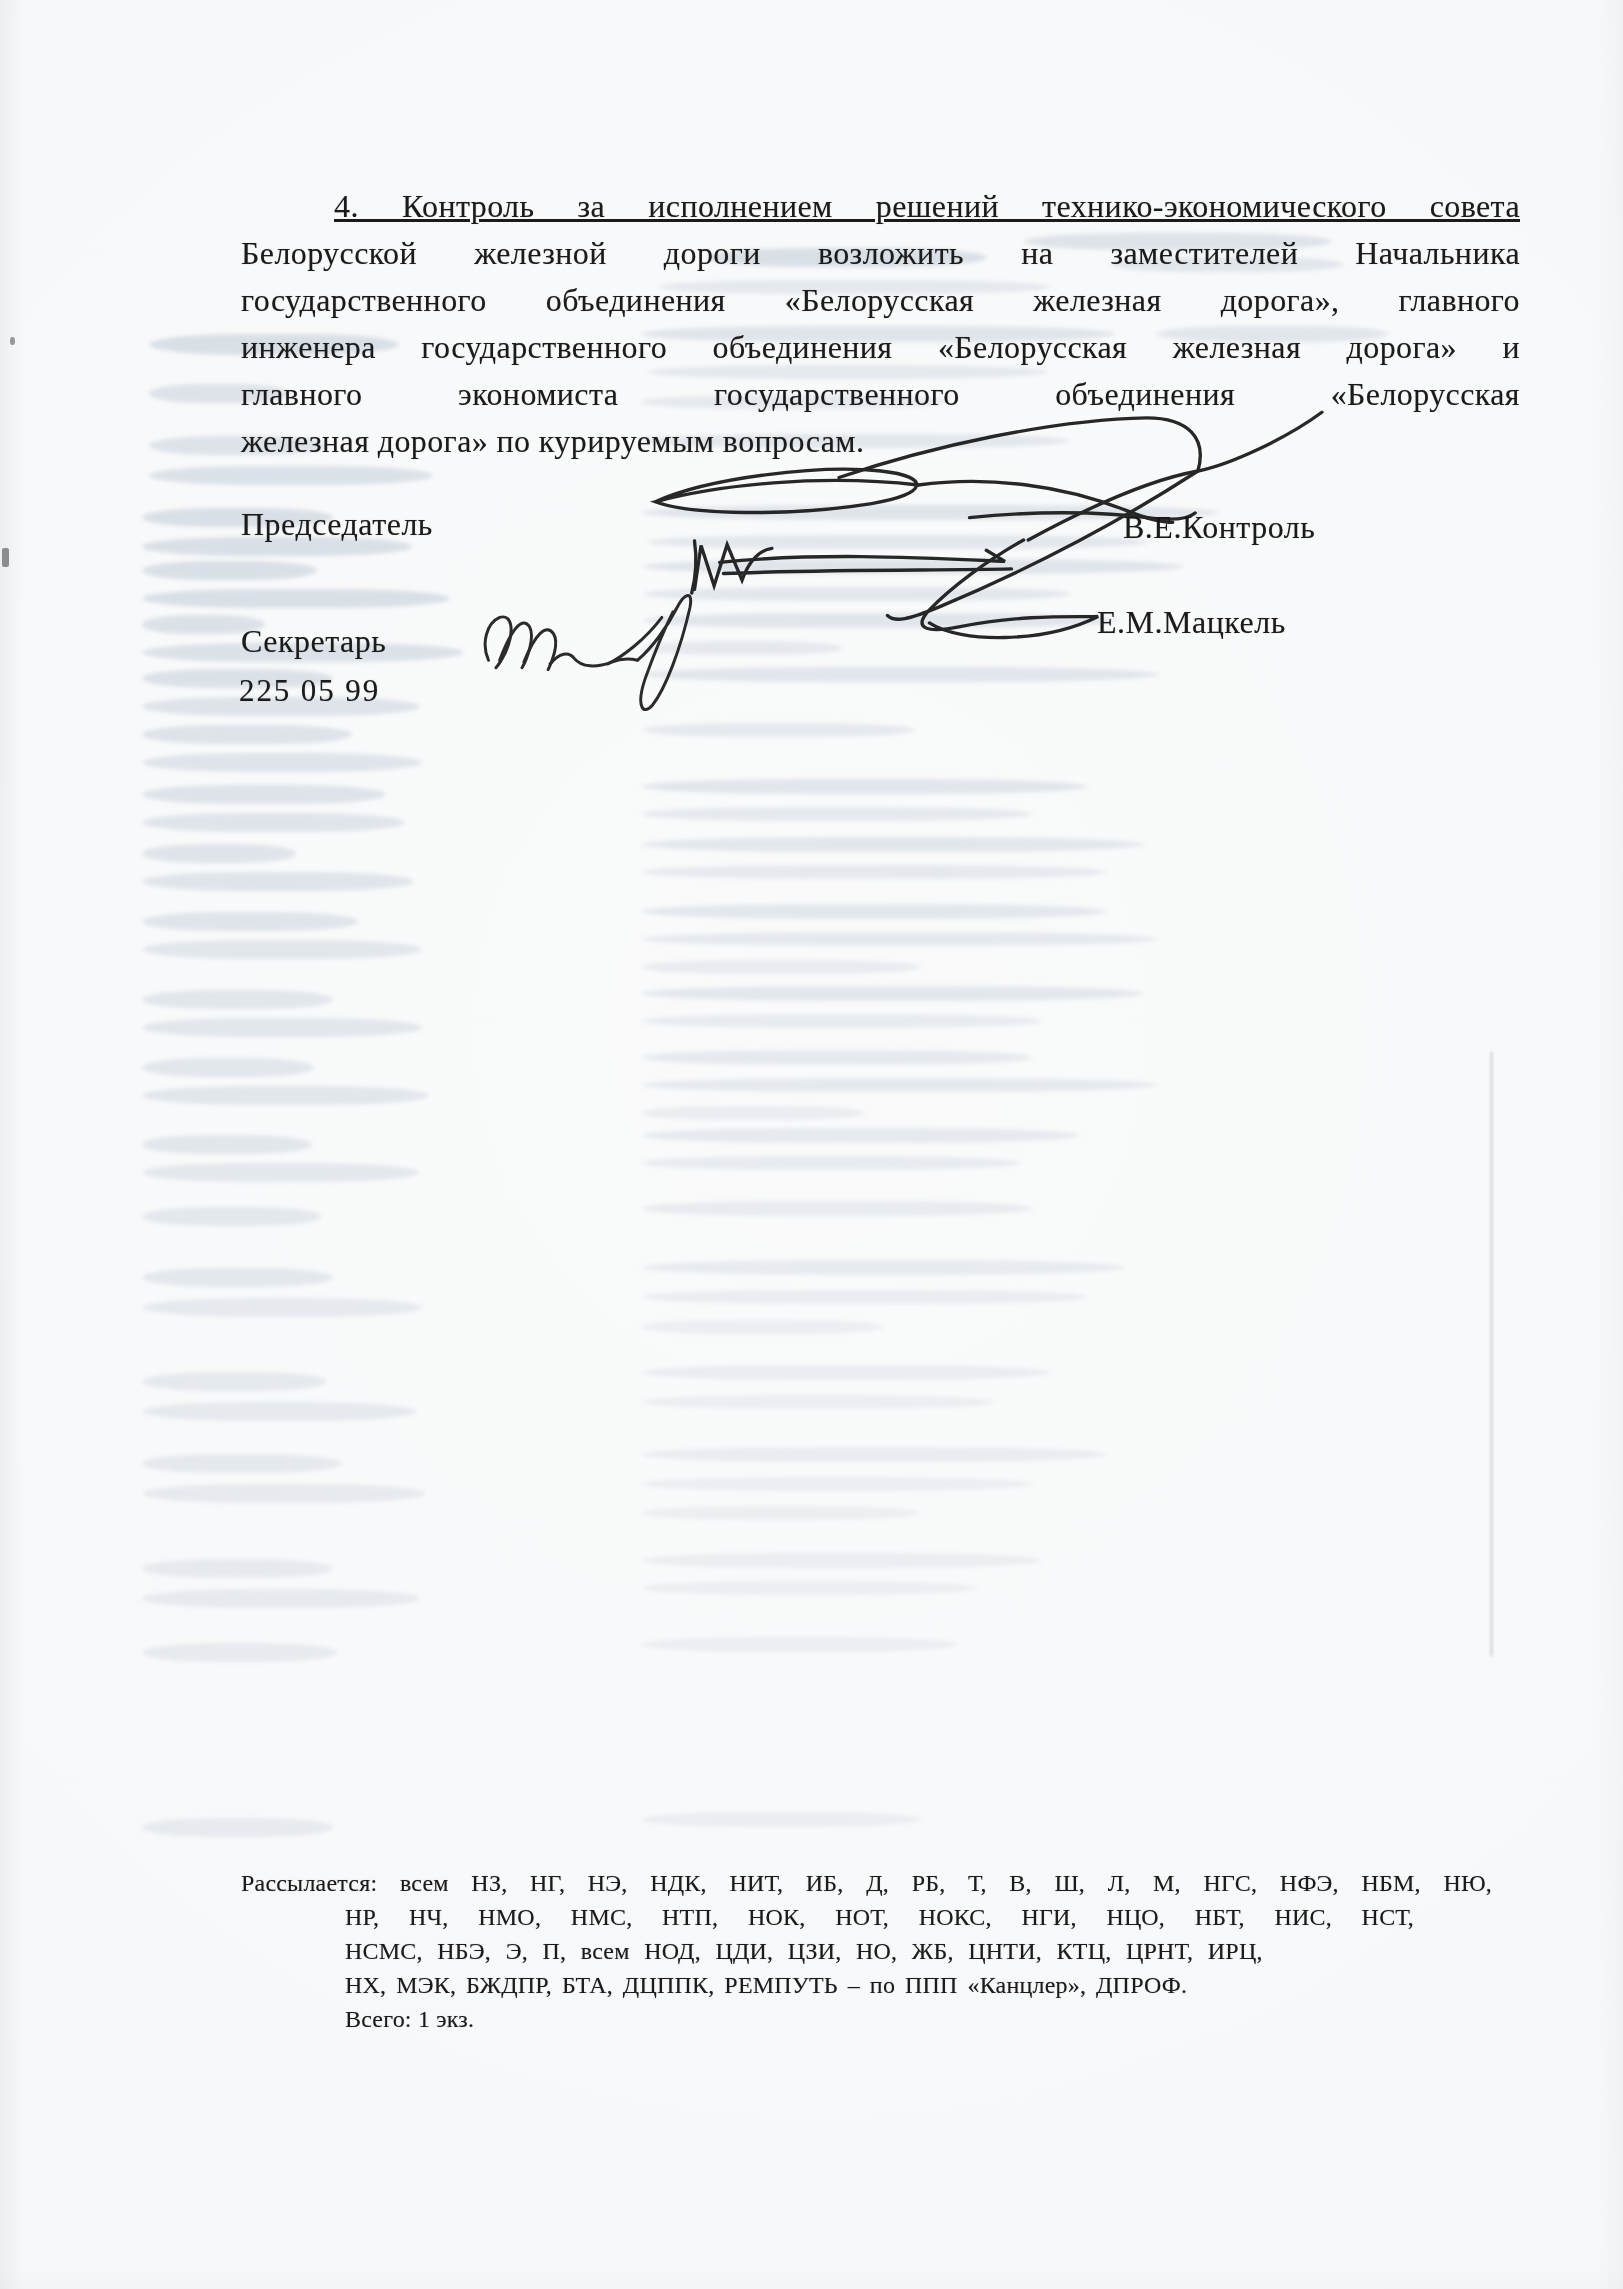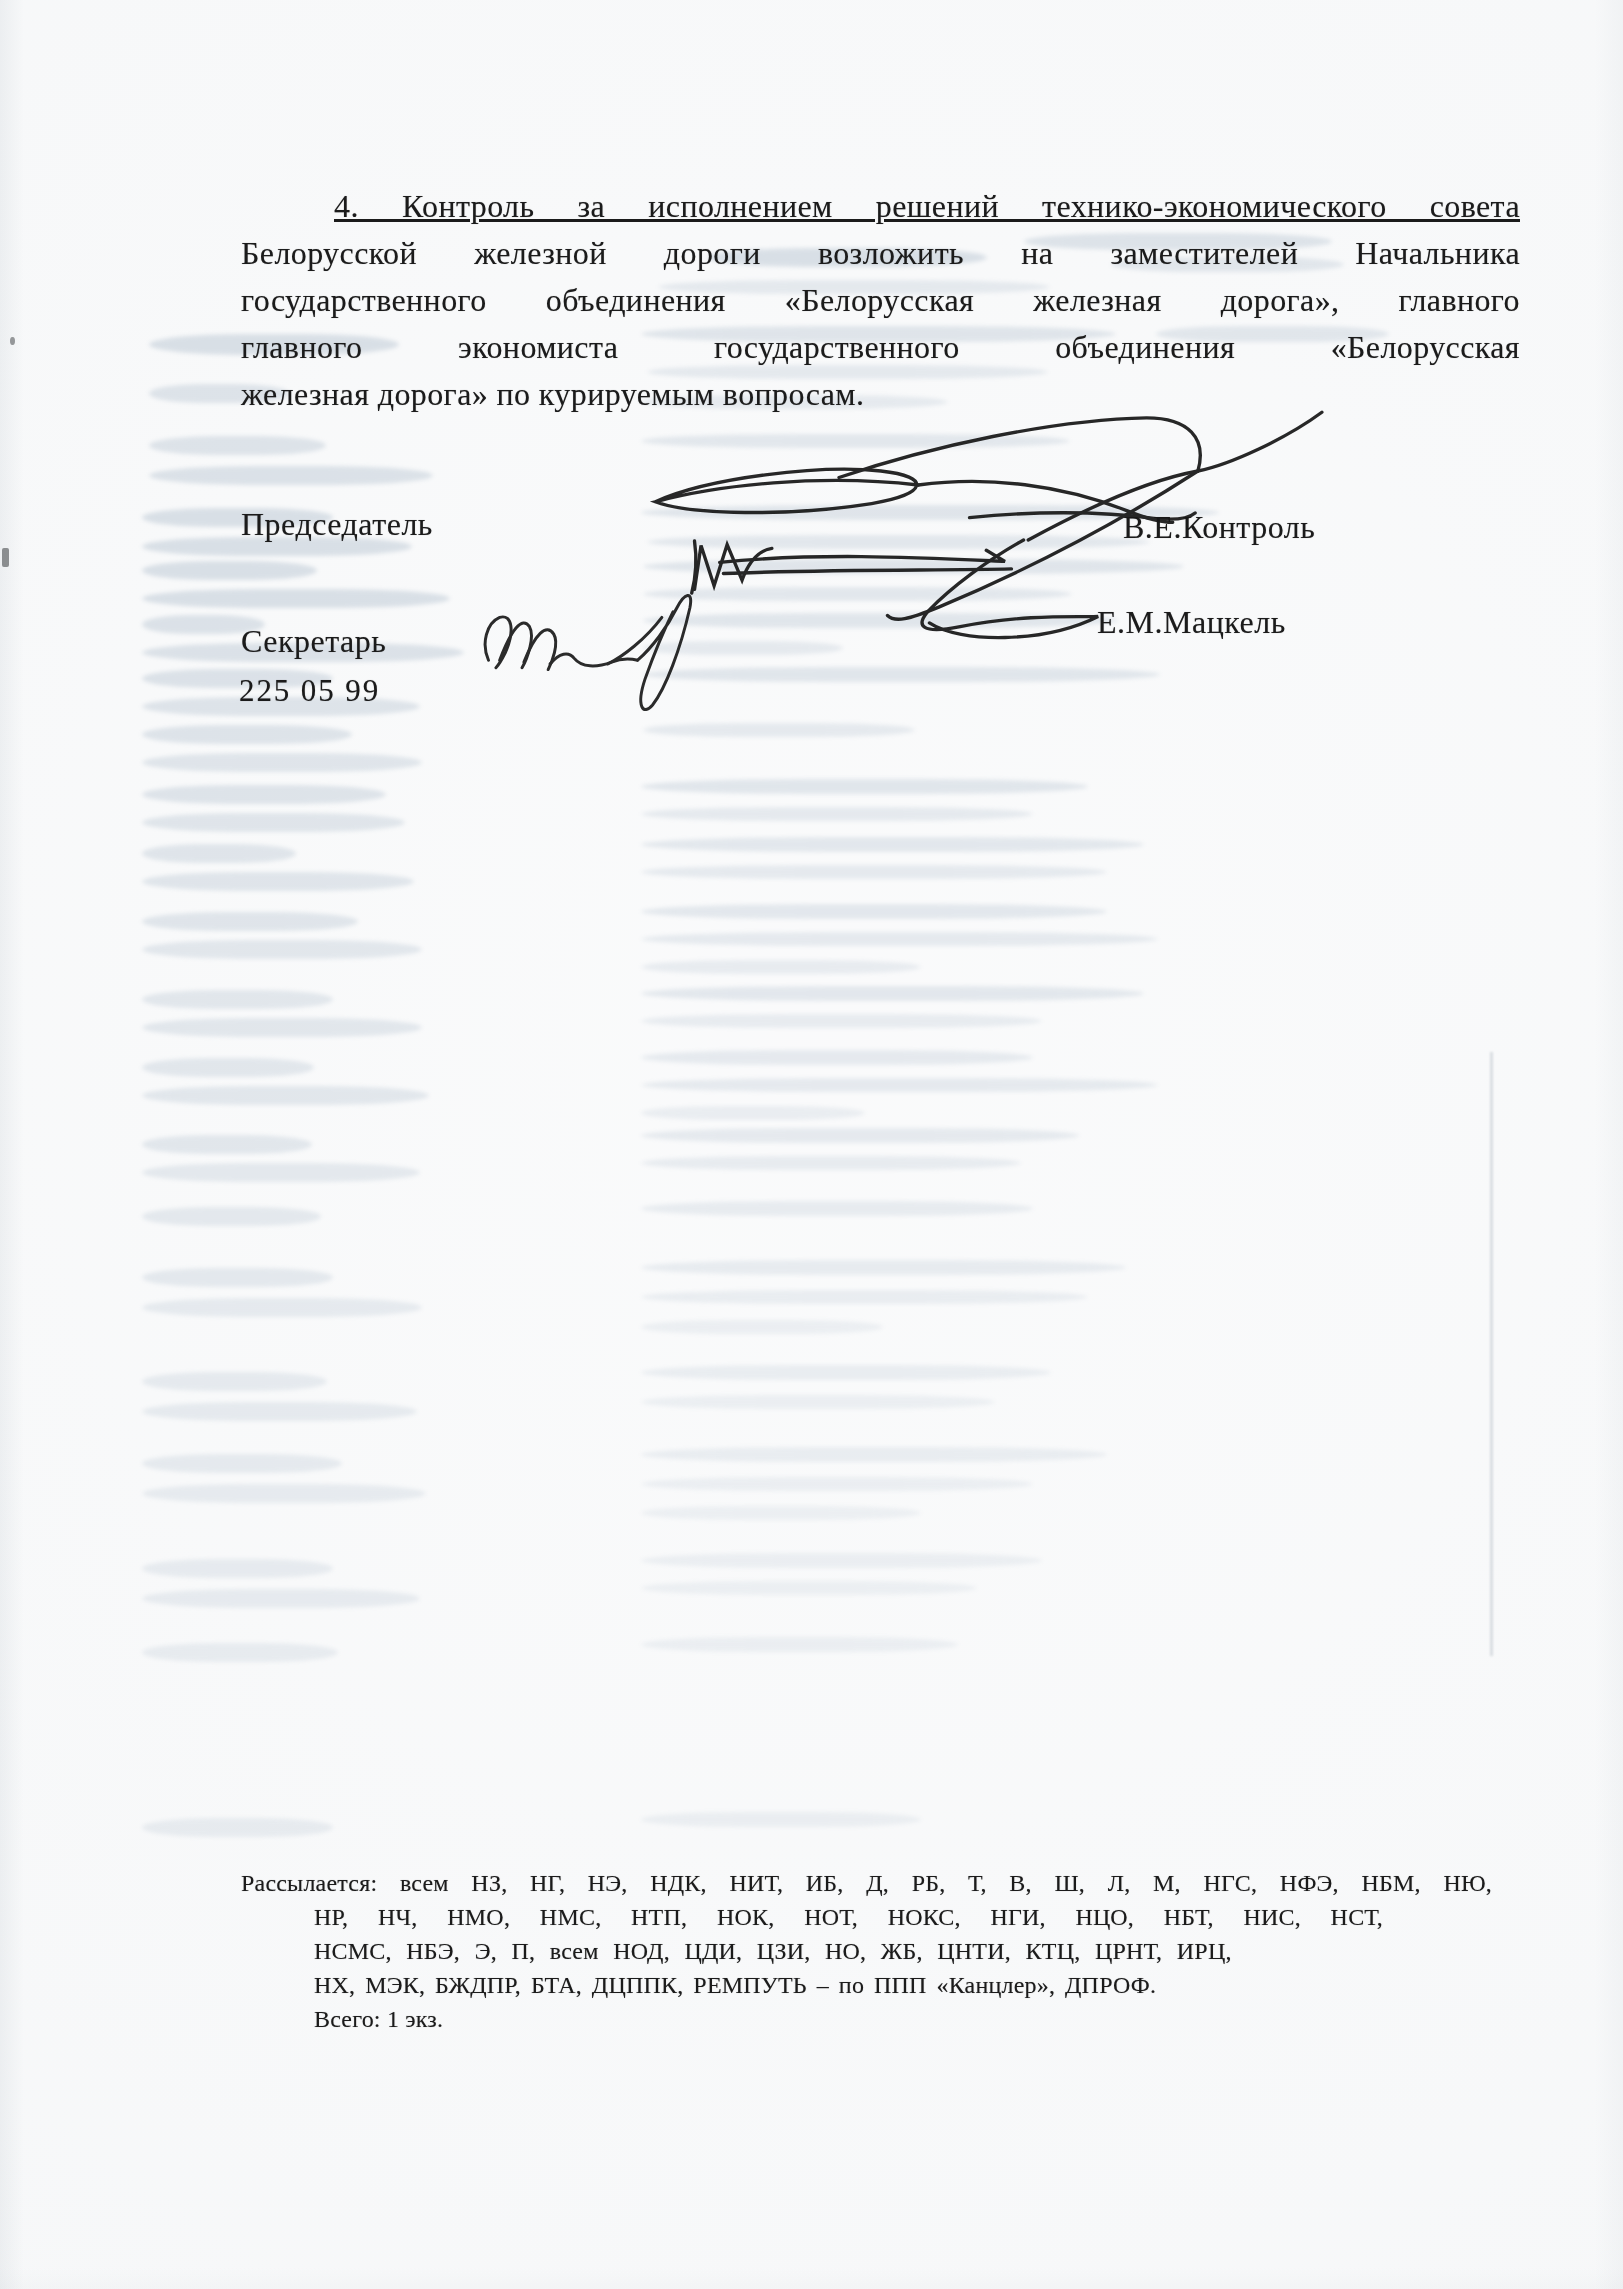--- a/index.html
+++ b/index.html
@@ -42,21 +42,21 @@
   .lbl-secretary{ left:241px; top:623px; }
   .name-secretary{ left:1097px; top:604px; }
   .phone{ position:absolute;left:239px;top:673px;font-size:31px;letter-spacing:1.9px; }
 
   .distribution{
     position:absolute;left:241px;top:1866px;width:1251px;
     font-size:24px;line-height:34px;letter-spacing:0.2px;
   }
   .distribution .dline{ white-space:nowrap; }
   .distribution .d1{ white-space:normal; text-align:justify; text-align-last:justify; width:1251px; }
-  .distribution .ind{ margin-left:73px; }
+  .distribution .ind{ margin-left:104px; }
   .distribution .d2{ white-space:normal; text-align:justify; text-align-last:justify; width:1069px; }
   .distribution .d3{ word-spacing:8.4px; }
   .distribution .d4{ word-spacing:3.7px; }
 
   .sig-svg{ position:absolute;left:0;top:0;pointer-events:none; }
 
   .ghost-layer{ position:absolute;inset:0;pointer-events:none; }
   .smudge{
     position:absolute;border-radius:45%/60%;
     background:#92a6ba; filter:blur(2.1px);
@@ -160,20 +160,21 @@
 
   <div class="crease"></div>
   <div class="speck speck-a"></div>
   <div class="speck speck-b"></div>
 
 
   <div class="body-par">
     <div class="line first ink">4. Контроль за исполнением решений технико-экономического совета</div>
     <div class="line ink">Белорусской железной дороги возложить на заместителей Начальника</div>
     <div class="line ink">государственного объединения «Белорусская железная дорога», главного</div>
+    <div class="line ink">инженера государственного объединения «Белорусская железная дорога» и</div>
     <div class="line ink">главного экономиста государственного объединения «Белорусская</div>
     <div class="line last ink">железная дорога» по курируемым вопросам.</div>
   </div>
 
   <div class="sig-label lbl-chairman ink">Председатель</div>
   <div class="sig-name name-chairman ink">В.Е.Контроль</div>
   <div class="sig-label lbl-secretary ink">Секретарь</div>
   <div class="sig-name name-secretary ink">Е.М.Мацкель</div>
   <div class="phone ink">225 05 99</div>
 

